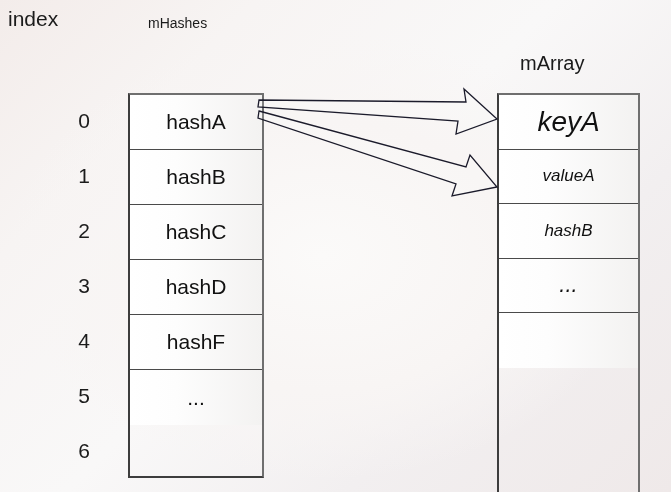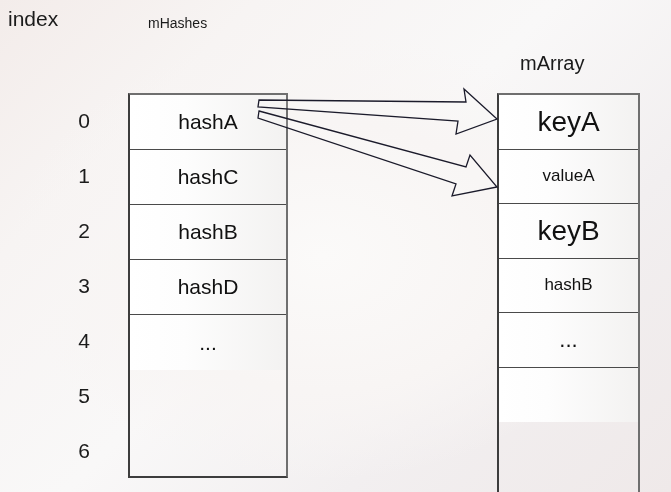--- a/index.html
+++ b/index.html
@@ -83,38 +83,39 @@
     overflow: hidden;
   }
   .tbl .cell:last-child {
     border-bottom: none;
   }
 
   
   #tbl-mhashes {
     left: 128px;
     top: 93px;
-    width: 160px;
+    width: 136px;
     height: 385px;
   }
   #tbl-mhashes .cell {
     height: 55px;
     font-size: 21px;
   }
 
   
   #tbl-marray {
     left: 497px;
     top: 93px;
     width: 143px;
     height: 420px;
     border-bottom: none;
   }
   #tbl-marray .cell {
     height: 54.5px;
+    font-style: italic;
   }
   #tbl-marray .cell.big  { font-size: 28px; }
   #tbl-marray .cell.norm { font-size: 17px; }
   #tbl-marray .cell.dots { font-size: 22px; }
 
   
   #arrows {
     position: absolute;
     left: 0;
     top: 0;
@@ -137,30 +138,30 @@
     <div class="index-cell">1</div>
     <div class="index-cell">2</div>
     <div class="index-cell">3</div>
     <div class="index-cell">4</div>
     <div class="index-cell">5</div>
     <div class="index-cell">6</div>
   </div>
 
   <div class="tbl" id="tbl-mhashes">
     <div class="cell">hashA</div>
+    <div class="cell">hashB</div>
     <div class="cell">hashC</div>
-    <div class="cell">hashB</div>
     <div class="cell">hashD</div>
+    <div class="cell">hashF</div>
     <div class="cell">...</div>
   </div>
 
   <div class="tbl" id="tbl-marray">
     <div class="cell big">keyA</div>
     <div class="cell norm">valueA</div>
-    <div class="cell big">keyB</div>
     <div class="cell norm">hashB</div>
     <div class="cell dots">...</div>
     <div class="cell"></div>
   </div>
 
   <svg id="arrows" viewBox="0 0 671 492">
 
     <polygon fill="#ffffff" fill-opacity="0.12" stroke="#1b1b2b" stroke-width="1.3" stroke-linejoin="miter" points="259,100 466,102 464,89 497,119 456,134 458,121 258,107"></polygon>
 
     <polygon fill="#ffffff" fill-opacity="0.12" stroke="#1b1b2b" stroke-width="1.3" stroke-linejoin="miter" points="259,111 466,167 470,155 497,187 452,196 456,184 258,118"></polygon>

